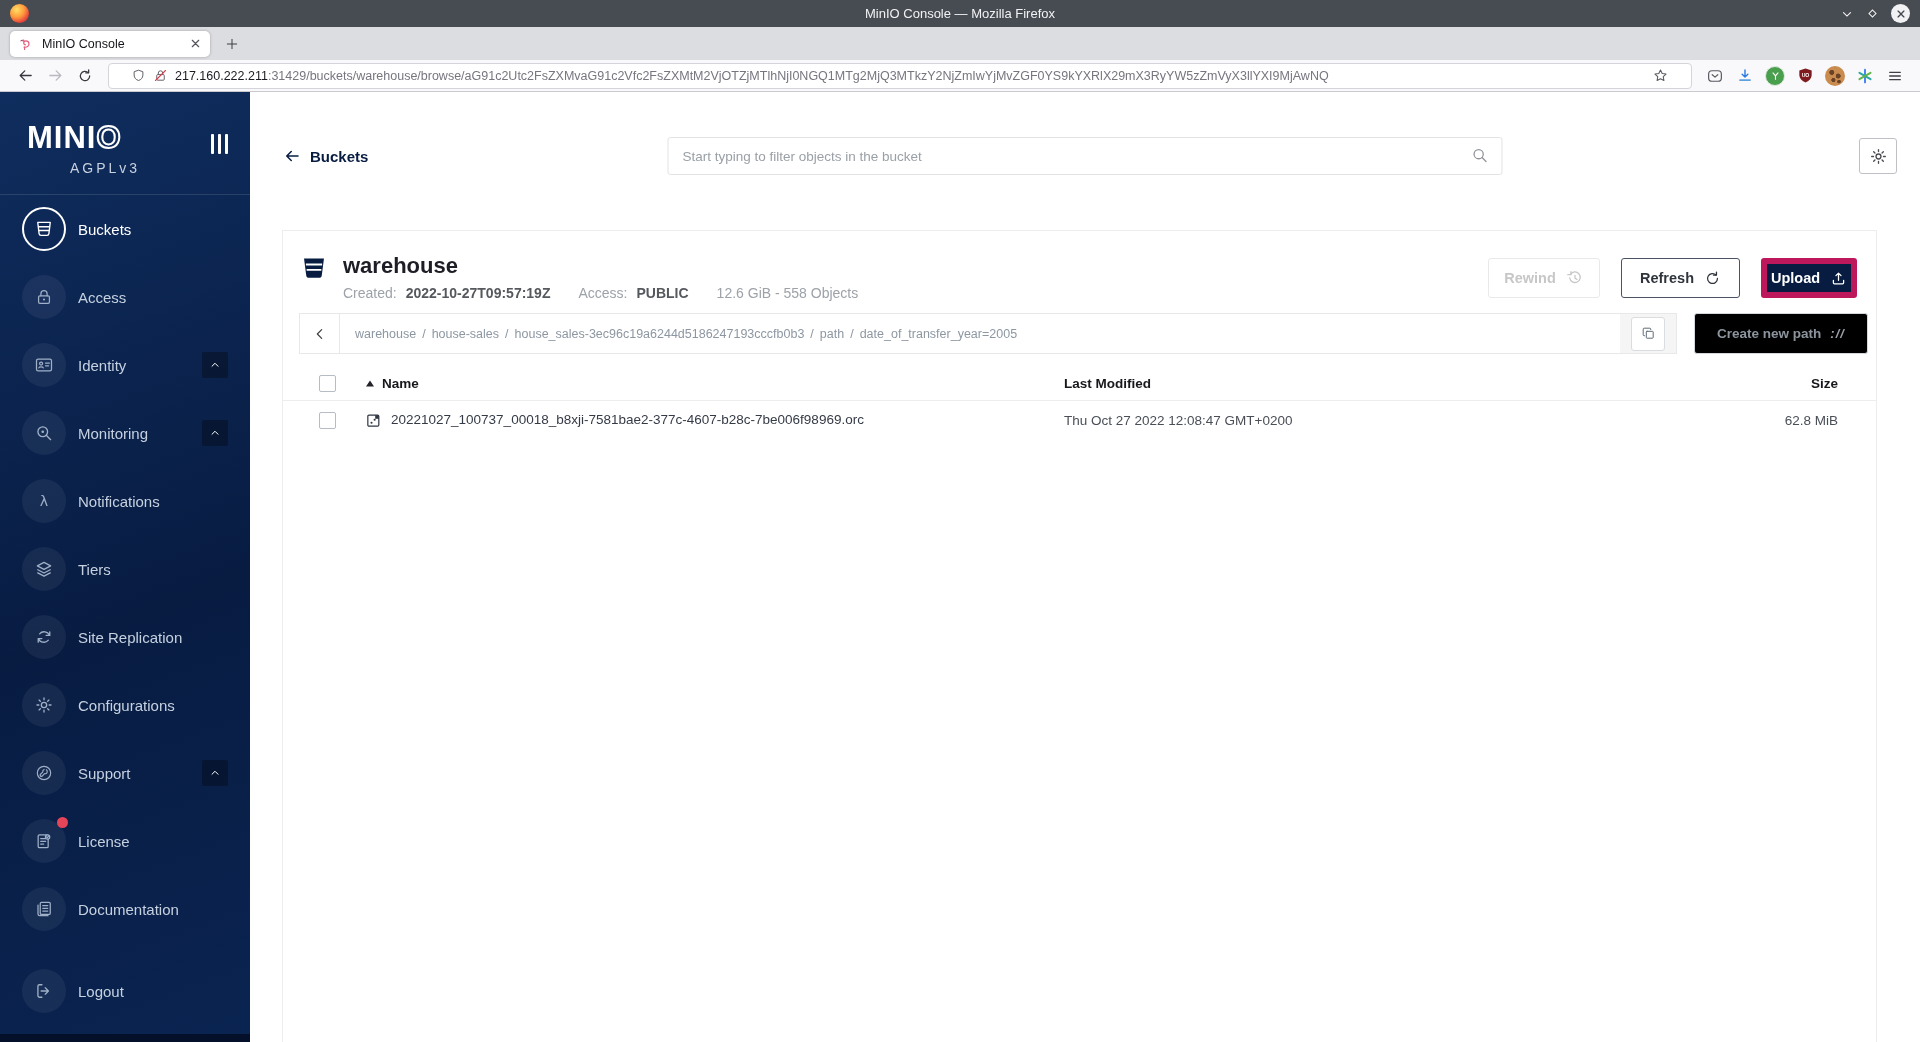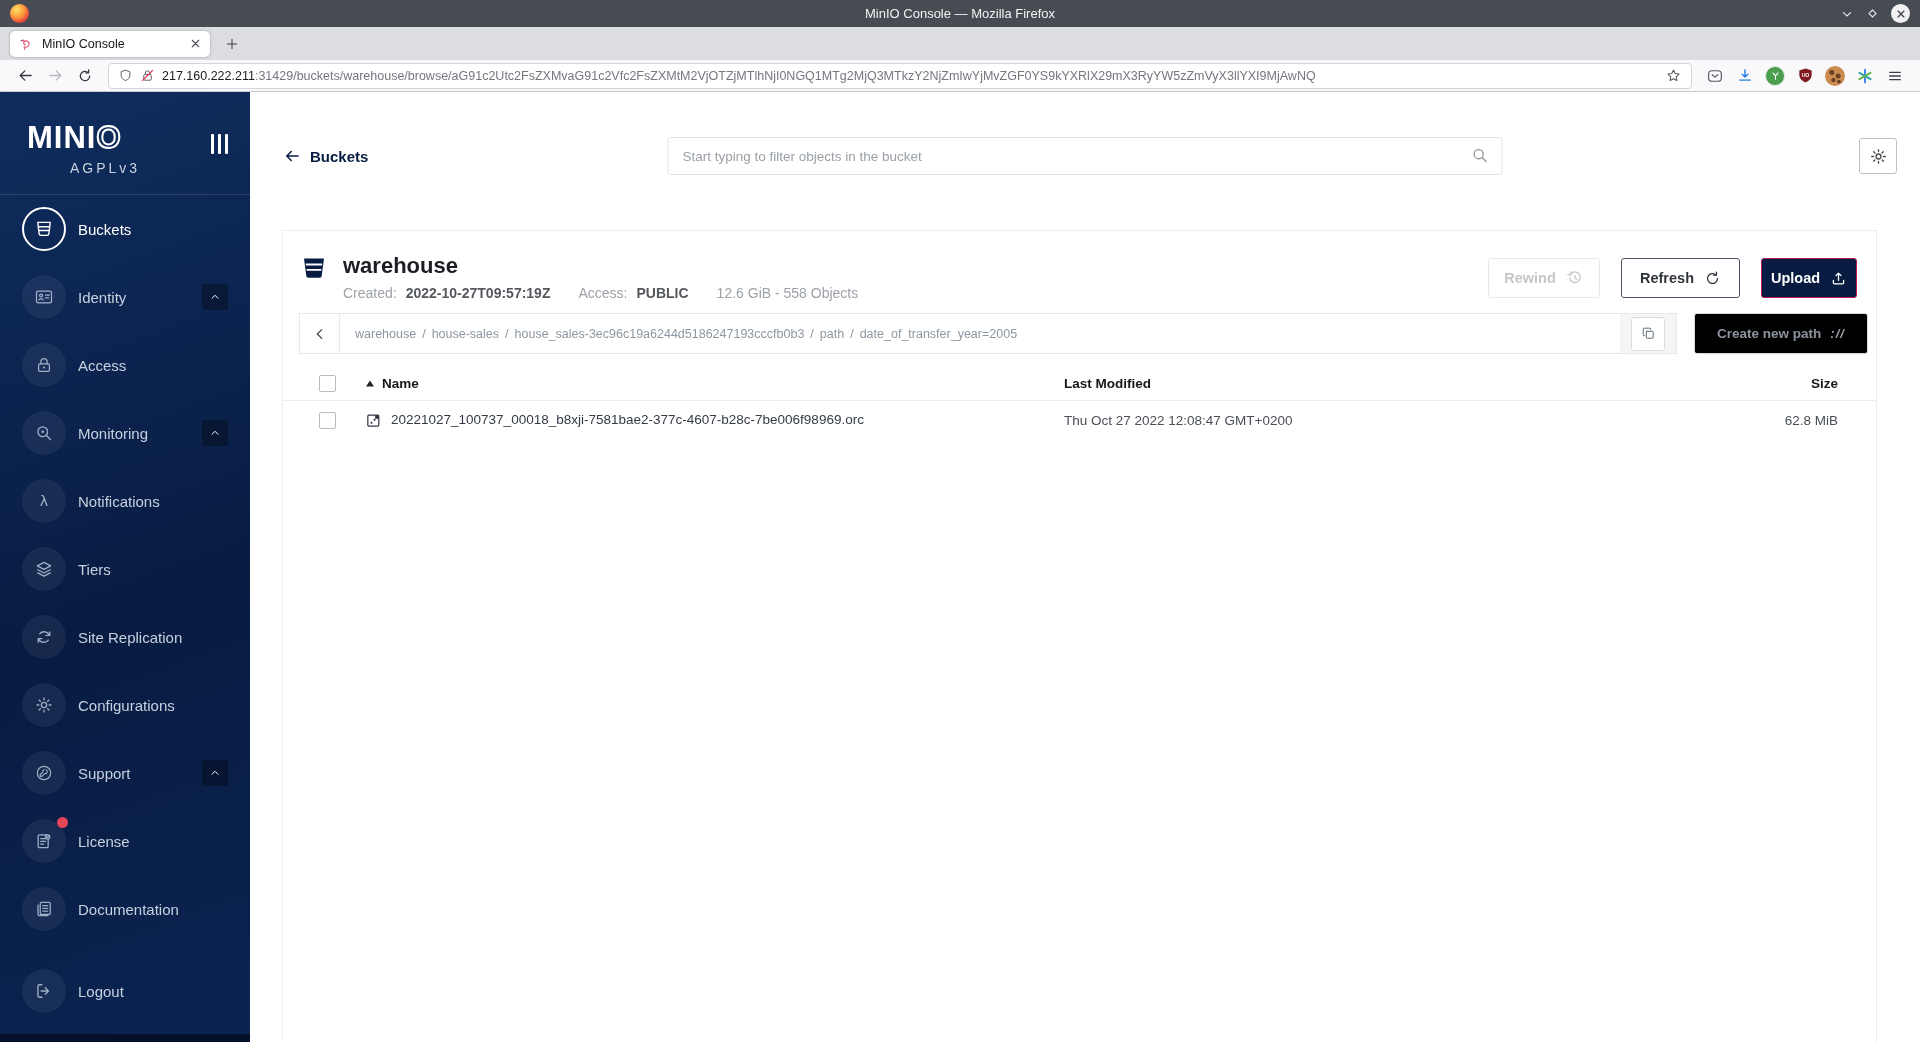--- a/index.html
+++ b/index.html
@@ -15,21 +15,21 @@
 
   .tabbar { height:33px; background:#dcdde1; display:flex; align-items:center; }
   .tab { margin-left:10px; height:26px; width:200px; background:#fff; border-radius:5px;
     box-shadow:0 0 3px rgba(0,0,0,.28); display:flex; align-items:center; padding:0 9px; gap:8px; }
   .tab-title { font-size:12.5px; color:#15141a; flex:1; white-space:nowrap; overflow:hidden; }
   .newtab { width:28px; height:28px; margin-left:8px; display:flex; align-items:center; justify-content:center; border-radius:4px; }
 
   .navbar { height:32px; background:#f9f9fb; border-bottom:1px solid #c9c9cf; display:flex; align-items:center; padding:0 10px; }
   .nav-btn { width:30px; height:26px; display:flex; align-items:center; justify-content:center; border-radius:4px; }
   .urlbar { flex:1; height:26px; background:#fff; border:1px solid #d4d4db; border-radius:4px;
-    display:flex; align-items:center; padding:0 9px; margin:0 8px; min-width:0; gap:7px; }
+    display:flex; align-items:center; padding:0 22px; margin:0 8px; min-width:0; gap:7px; }
   .url-text { flex:1; font-size:12.5px; white-space:nowrap; overflow:hidden; min-width:0;
     -webkit-mask-image:linear-gradient(90deg,#000 calc(100% - 26px),transparent);
             mask-image:linear-gradient(90deg,#000 calc(100% - 26px),transparent); }
   .url-host { color:#1b1b21; }
   .url-rest { color:#76767f; }
   .tool-ic { width:30px; height:28px; display:flex; align-items:center; justify-content:center; }
   .circle-ext { width:20px; height:20px; border-radius:50%; display:flex; align-items:center; justify-content:center; }
   .cookie-ext { width:20px; height:20px; border-radius:50%;
     background: radial-gradient(circle at 34% 32%, #6b4226 2.2px, transparent 2.8px),
                 radial-gradient(circle at 66% 50%, #6b4226 2.2px, transparent 2.8px),
@@ -79,21 +79,21 @@
   .bucket-icon { margin-top:2px; }
   .bucket-info { margin-left:16px; }
   .bucket-name { font-size:22px; color:#1d1d25; font-weight:600; line-height:1.15; }
   .bucket-meta { margin-top:7px; font-size:14px; color:#9da2a8; display:flex; gap:28px; align-items:baseline; }
   .meta-val { color:#55585d; font-weight:700; margin-left:9px; }
   .head-actions { margin-left:auto; display:flex; gap:21px; margin-top:5px; }
   .btn { height:40px; border-radius:3px; display:flex; align-items:center; justify-content:center; gap:10px;
     font-size:14.5px; font-weight:600; background:#fff; cursor:pointer; font-family:"Liberation Sans",sans-serif; }
   .btn-rewind { color:#c7c7c7; border:1px solid #e9e9e9; width:112px; cursor:default; }
   .btn-refresh { color:#2f333c; border:1px solid #4a5264; width:119px; }
-  .btn-upload { background:#081c42; color:#fff; border:1px solid #be185d; width:96px; }
+  .btn-upload { background:#081c42; color:#fff; border:6px solid #be185d; width:96px; }
 
   .browse-row { display:flex; margin:12px 8px 0 16px; gap:17px; height:41px; }
   .crumb-bar { flex:1; border:1px solid #e7e8ea; display:flex; align-items:stretch; background:#fff; min-width:0; }
   .crumb-back { width:40px; border-right:1px solid #e7e8ea; display:flex; align-items:center; justify-content:center; cursor:pointer; }
   .crumb-path { flex:1; display:flex; align-items:center; padding:0 15px; font-size:12.5px; color:#8d97a2; gap:6px;
     overflow:hidden; white-space:nowrap; }
   .crumb-seg { cursor:pointer; }
   .crumb-copy-zone { width:56px; background:#f5f5f6; display:flex; align-items:center; justify-content:center; }
   .copy-btn { width:34px; height:34px; background:#fff; border:1px solid #d9dce0; border-radius:3px; color:#5f6a76;
     display:flex; align-items:center; justify-content:center; cursor:pointer; }
@@ -256,43 +256,43 @@
               <path d="M4.5 4h15l-1.6 13.6a2.3 2.3 0 0 1-2.3 2H8.4a2.3 2.3 0 0 1-2.3-2z"></path>
               <path d="M5.4 9.3h13.2M6 13.8h12"></path>
             </svg>
         </span>
         <span class="nav-label">Buckets</span>
       </div>
 
       <div class="nav-item">
         <span class="nav-circle">
           <svg width="20" height="20" viewBox="0 0 24 24" stroke="currentColor" stroke-width="1.5" fill="none" stroke-linecap="round">
+              <rect x="5.5" y="10.5" width="13" height="9" rx="1.5"></rect>
+              <path d="M8.3 10.5V8a3.7 3.7 0 0 1 7.4 0v2.5"></path>
+              <circle cx="12" cy="15" r="1.3" fill="currentColor" stroke="none"></circle>
+            </svg>
+        </span>
+        <span class="nav-label">Access</span>
+      </div>
+
+      <div class="nav-item">
+        <span class="nav-circle">
+          <svg width="20" height="20" viewBox="0 0 24 24" stroke="currentColor" stroke-width="1.5" fill="none" stroke-linecap="round">
               <rect x="3" y="5" width="18" height="14" rx="2"></rect>
               <circle cx="8.5" cy="10.2" r="1.8"></circle>
               <path d="M5.8 15.4c.6-1.7 4.8-1.7 5.4 0"></path>
               <path d="M13.8 9.6h4.7M13.8 13h3.7"></path>
             </svg>
         </span>
         <span class="nav-label">Identity</span>
         <span class="chev-tile">
           <svg width="12" height="12" viewBox="0 0 24 24">
               <path d="M6 14.5l6-6 6 6" stroke="#fff" stroke-width="2" fill="none" stroke-linecap="round" stroke-linejoin="round"></path>
             </svg>
         </span>
-      </div>
-
-      <div class="nav-item">
-        <span class="nav-circle">
-          <svg width="20" height="20" viewBox="0 0 24 24" stroke="currentColor" stroke-width="1.5" fill="none" stroke-linecap="round">
-              <rect x="5.5" y="10.5" width="13" height="9" rx="1.5"></rect>
-              <path d="M8.3 10.5V8a3.7 3.7 0 0 1 7.4 0v2.5"></path>
-              <circle cx="12" cy="15" r="1.3" fill="currentColor" stroke="none"></circle>
-            </svg>
-        </span>
-        <span class="nav-label">Access</span>
       </div>
 
       <div class="nav-item">
         <span class="nav-circle">
           <svg width="20" height="20" viewBox="0 0 24 24" stroke="currentColor" stroke-width="1.6" fill="none" stroke-linecap="round">
               <circle cx="10.5" cy="10.5" r="5.8"></circle>
               <path d="M15 15l5 5"></path>
               <circle cx="10.5" cy="10.5" r="1.6" fill="currentColor" stroke="none"></circle>
             </svg>
         </span>

